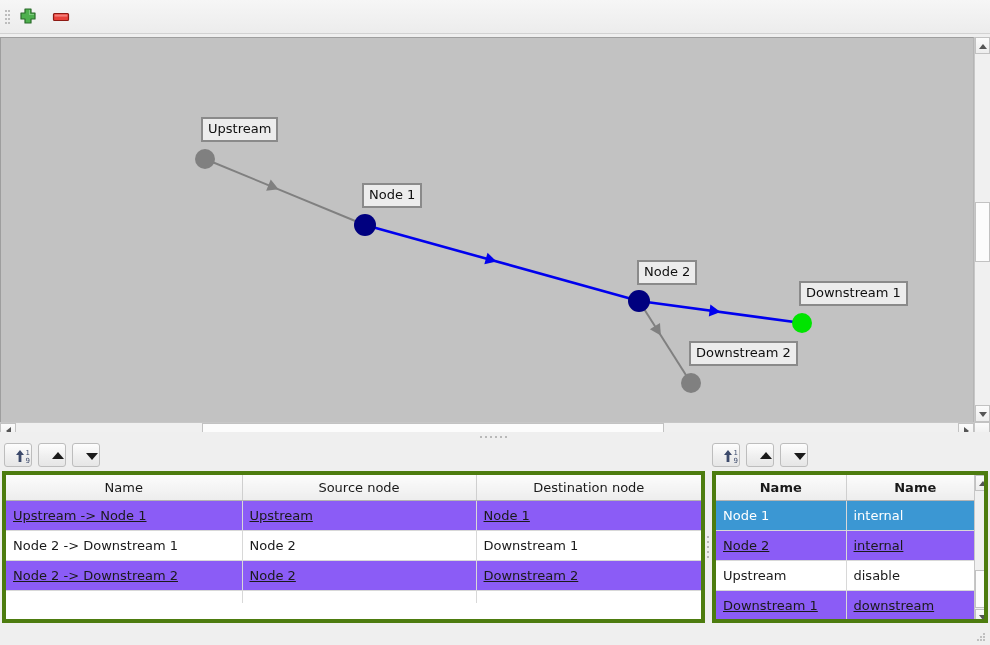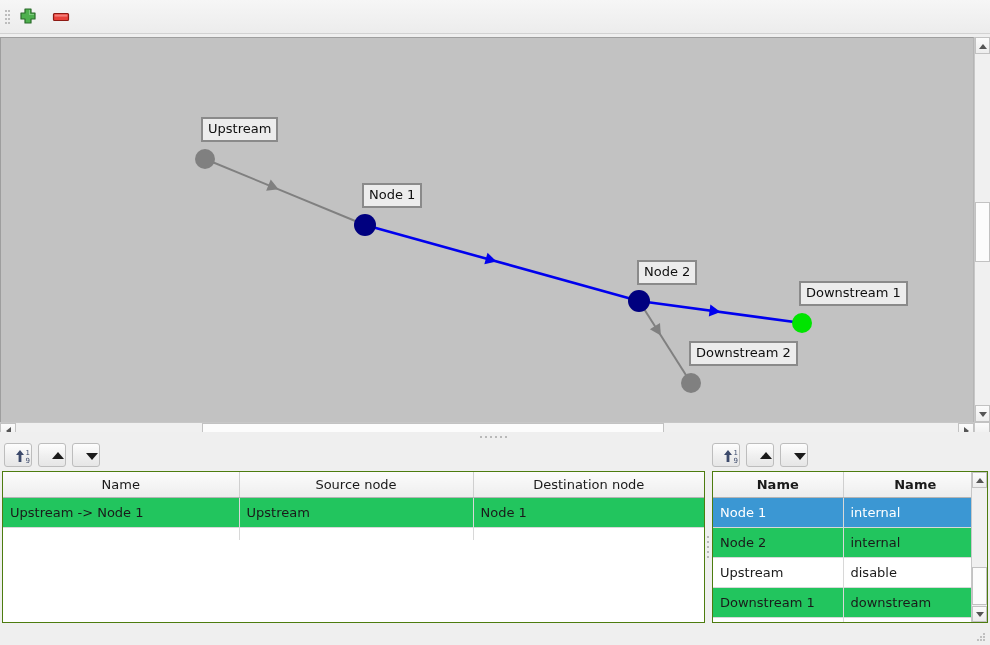--- a/index.html
+++ b/index.html
@@ -147,21 +147,21 @@
     border: 1px solid #bdbdbd;
     border-radius: 3px;
     box-sizing: border-box;
     cursor: default;
   }
 
   
   .tbl {
     position: absolute;
     background: #ffffff;
-    border: 1px solid #4d7c0f;
+    border: 4px solid #4d7c0f;
     box-sizing: border-box;
     overflow: hidden;
   }
   table {
     border-collapse: collapse;
     table-layout: fixed;
     width: 100%;
     font-size: 13px;
     color: #1a1a1a;
   }
@@ -179,21 +179,21 @@
   tbody td {
     height: 29px;
     padding: 0 0 0 7px;
     border-right: 1px solid #d8d8d8;
     border-bottom: 1px solid #d8d8d8;
     white-space: nowrap;
     overflow: hidden;
     text-overflow: ellipsis;
   }
   tbody td:last-child { border-right: none; }
-  tbody tr.alt td { background: #22c55e; }
+  tbody tr.alt td { background: #8b5cf6; text-decoration: underline; }
   tbody tr.sel td { background: #3b97d3; color: #ffffff; }
   tbody tr.empty td { height: 12px; border-bottom: none; background: #ffffff; }
 
   .bottom-filler {
     position: absolute;
     left: 0; top: 623px;
     width: 990px; height: 22px;
     background: #efefef;
   }
   .resize-grip { position: absolute; right: 4px; bottom: 3px; width: 9px; height: 9px; }
@@ -345,20 +345,30 @@
           <th>Source node</th>
           <th>Destination node</th>
         </tr>
       </thead>
       <tbody id="edge-tbody">
           <tr class="alt">
             <td>Upstream -&gt; Node 1</td>
             <td>Upstream</td>
             <td>Node 1</td>
           </tr>
+          <tr>
+            <td>Node 2 -&gt; Downstream 1</td>
+            <td>Node 2</td>
+            <td>Downstream 1</td>
+          </tr>
+          <tr class="alt">
+            <td>Node 2 -&gt; Downstream 2</td>
+            <td>Node 2</td>
+            <td>Downstream 2</td>
+          </tr>
           <tr class="empty">
             <td></td>
             <td></td>
             <td></td>
           </tr>
         </tbody>
     </table>
   </div>
 
   <div class="splitter-v">

